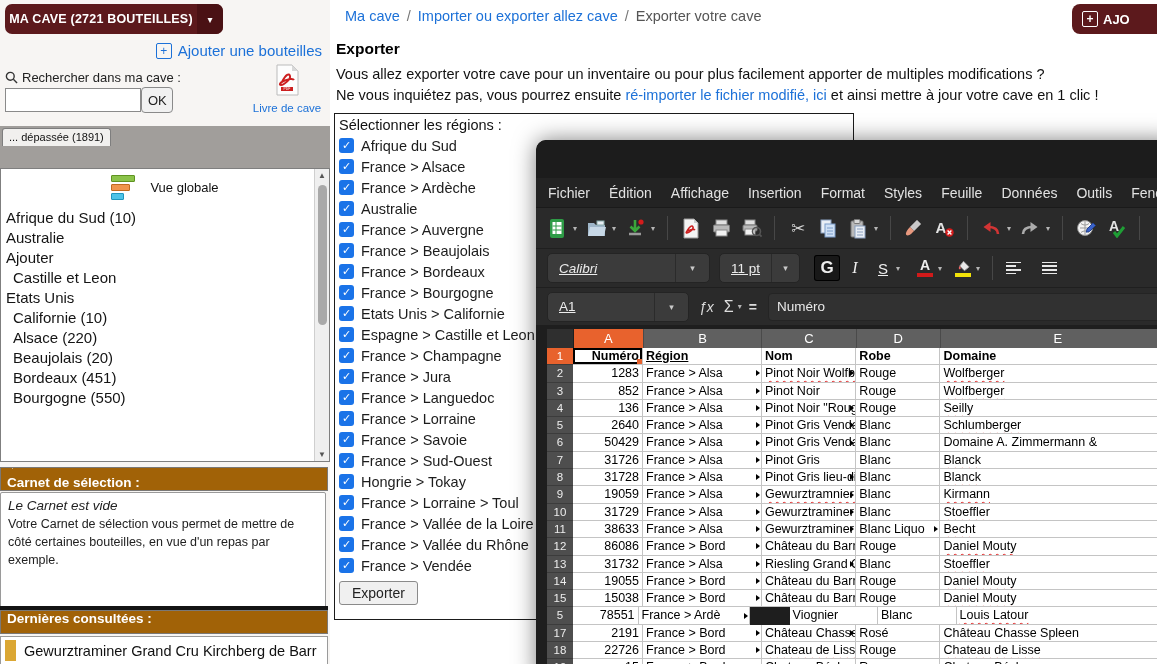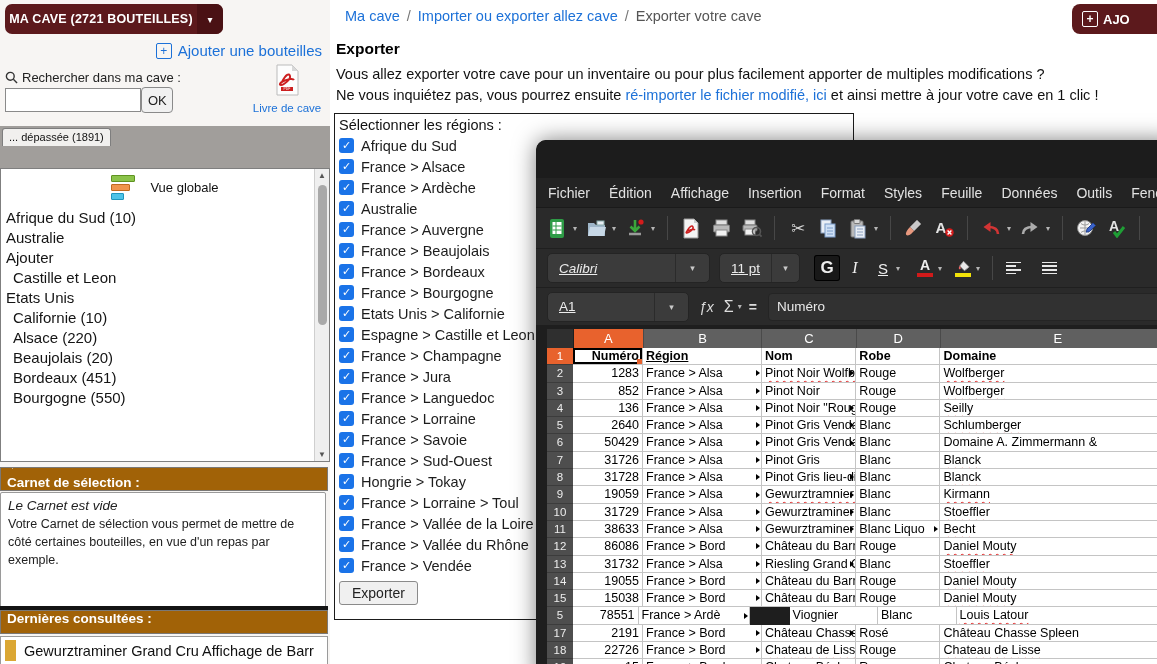--- a/index.html
+++ b/index.html
@@ -186,21 +186,21 @@
   <div class="carnet-body">
     <div class="cb-empty">Le Carnet est vide</div>
     <div class="cb-desc">Votre Carnet de sélection vous permet de mettre de côté certaines bouteilles, en vue d'un repas par exemple.</div>
   </div>
   <div class="blackdiv"></div>
   <div class="graybar" style="top:610px">
     <span>Dernières consultées :</span>
   </div>
   <div class="recent-item">
     <span class="amber"></span>
-    <span>Gewurztraminer Grand Cru Affichage de Barr</span>
+    <span>Gewurztraminer Grand Cru Kirchberg de Barr</span>
   </div>
 </div>
 
 <div class="bc">
     <span class="bc-link">Ma cave</span>
     <span class="bc-sep">/</span>
     <span class="bc-link">Importer ou exporter allez cave</span>
     <span class="bc-sep">/</span>
     <span class="bc-cur">Exporter votre cave</span>
   </div>

